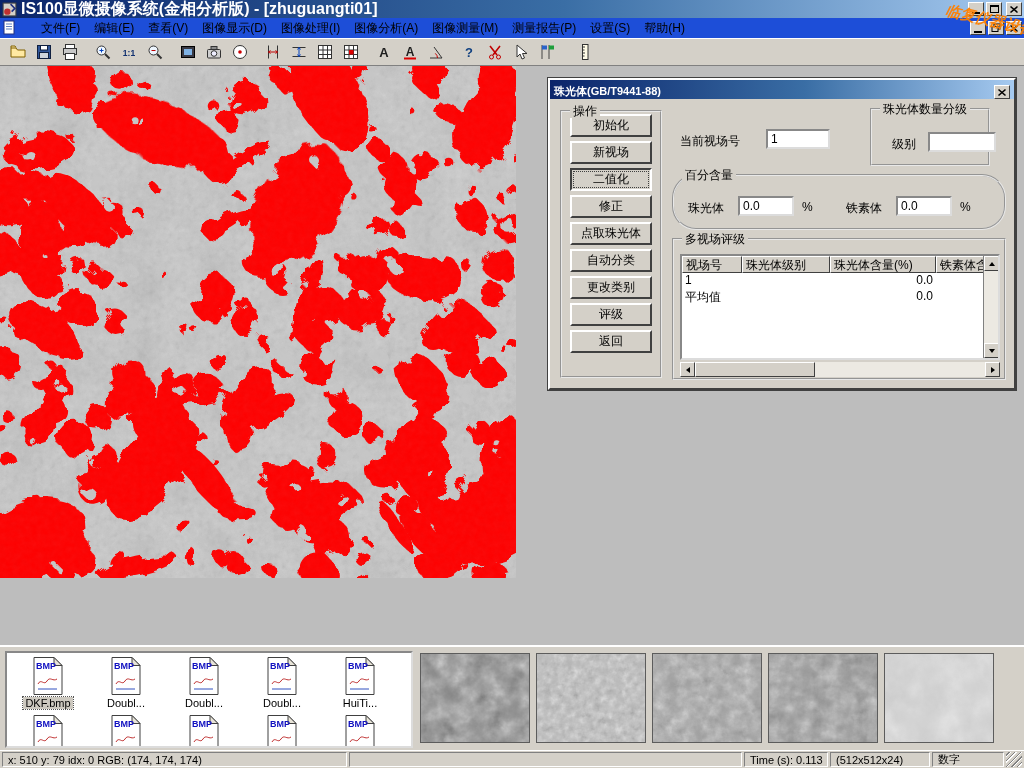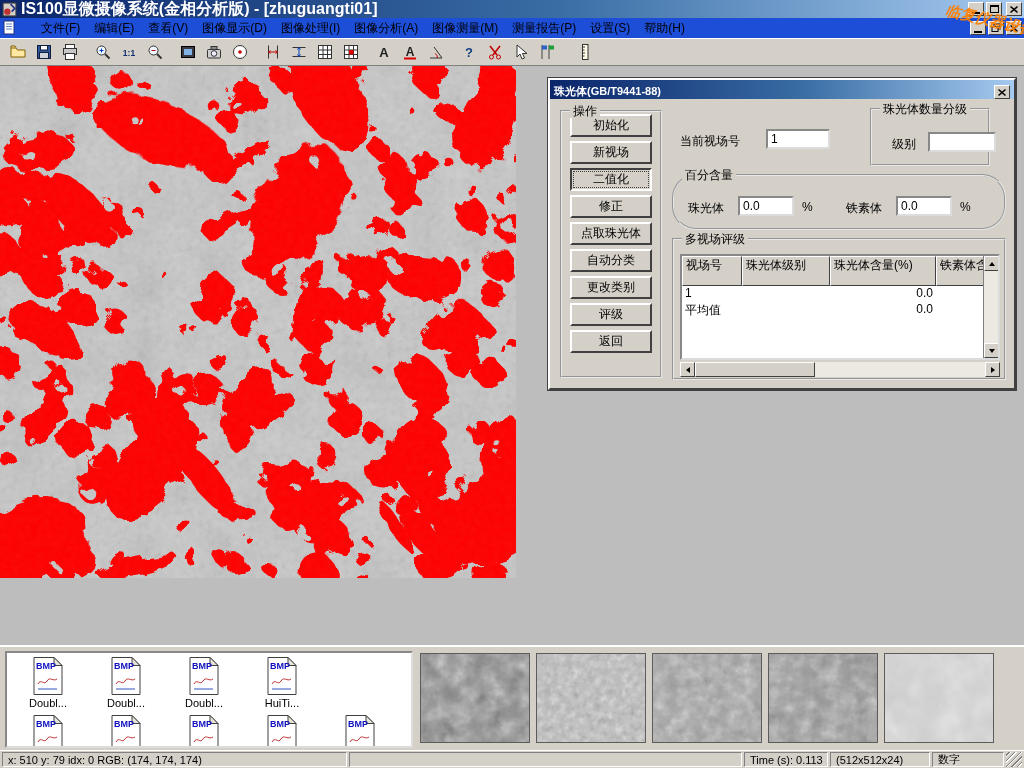--- a/index.html
+++ b/index.html
@@ -100,21 +100,21 @@
   .grade-label { left: 20px; top: 26px; }
   .grade-input { left: 56px; top: 22px; width: 68px; }
   .pct { left: 122px; top: 94px; width: 334px; height: 56px; border-radius: 24px; }
   .p1l { left: 14px; top: 24px; }  .p1i { left: 64px; top: 20px; width: 56px; }  .p1u { left: 128px; top: 24px; }
   .p2l { left: 172px; top: 24px; } .p2i { left: 222px; top: 20px; width: 56px; } .p2u { left: 286px; top: 24px; }
   .multi { left: 122px; top: 158px; width: 334px; height: 142px; }
   .tbl {
     position: absolute; left: 6px; top: 14px; width: 320px; height: 106px;
     background: #fff; border: 2px inset #dcdcdc; overflow: hidden;
   }
-  .thead { display: flex; height: 30px; }
+  .thead { display: flex; height: 17px; }
   .th {
     background: #d4d0c8; border: 1px solid; border-color: #fff #404040 #404040 #fff;
     font-size: 12px; padding: 0 3px; overflow: hidden; white-space: nowrap; flex: none;
   }
   .tr { display: flex; height: 16px; }
   .td { font-size: 12px; padding: 0 3px; overflow: hidden; white-space: nowrap; flex: none; }
   .c0 { width: 60px; } .c1 { width: 88px; } .c2 { width: 106px; } .c3 { width: 51px; }
   .td.num { text-align: right; }
   .vscroll {
     position: absolute; right: 0; top: 0; width: 15px; bottom: 0;
@@ -960,20 +960,26 @@
             <span class="ar-rt"></span>
           </span>
       </div>
     </div>
   </div>
 </div>
 
 <div class="bottom-panel">
   <div class="filelist">
     <div class="filerow">
+        <div class="file-item selected">
+          <svg width="34" height="40" viewBox="0 0 34 40">
+            <use href="#sym-bmp"></use>
+          </svg>
+          <span class="fname">DKF.bmp</span>
+        </div>
         <div class="file-item">
           <svg width="34" height="40" viewBox="0 0 34 40">
             <use href="#sym-bmp"></use>
           </svg>
           <span class="fname">Doubl...</span>
         </div>
         <div class="file-item">
           <svg width="34" height="40" viewBox="0 0 34 40">
             <use href="#sym-bmp"></use>
           </svg>

